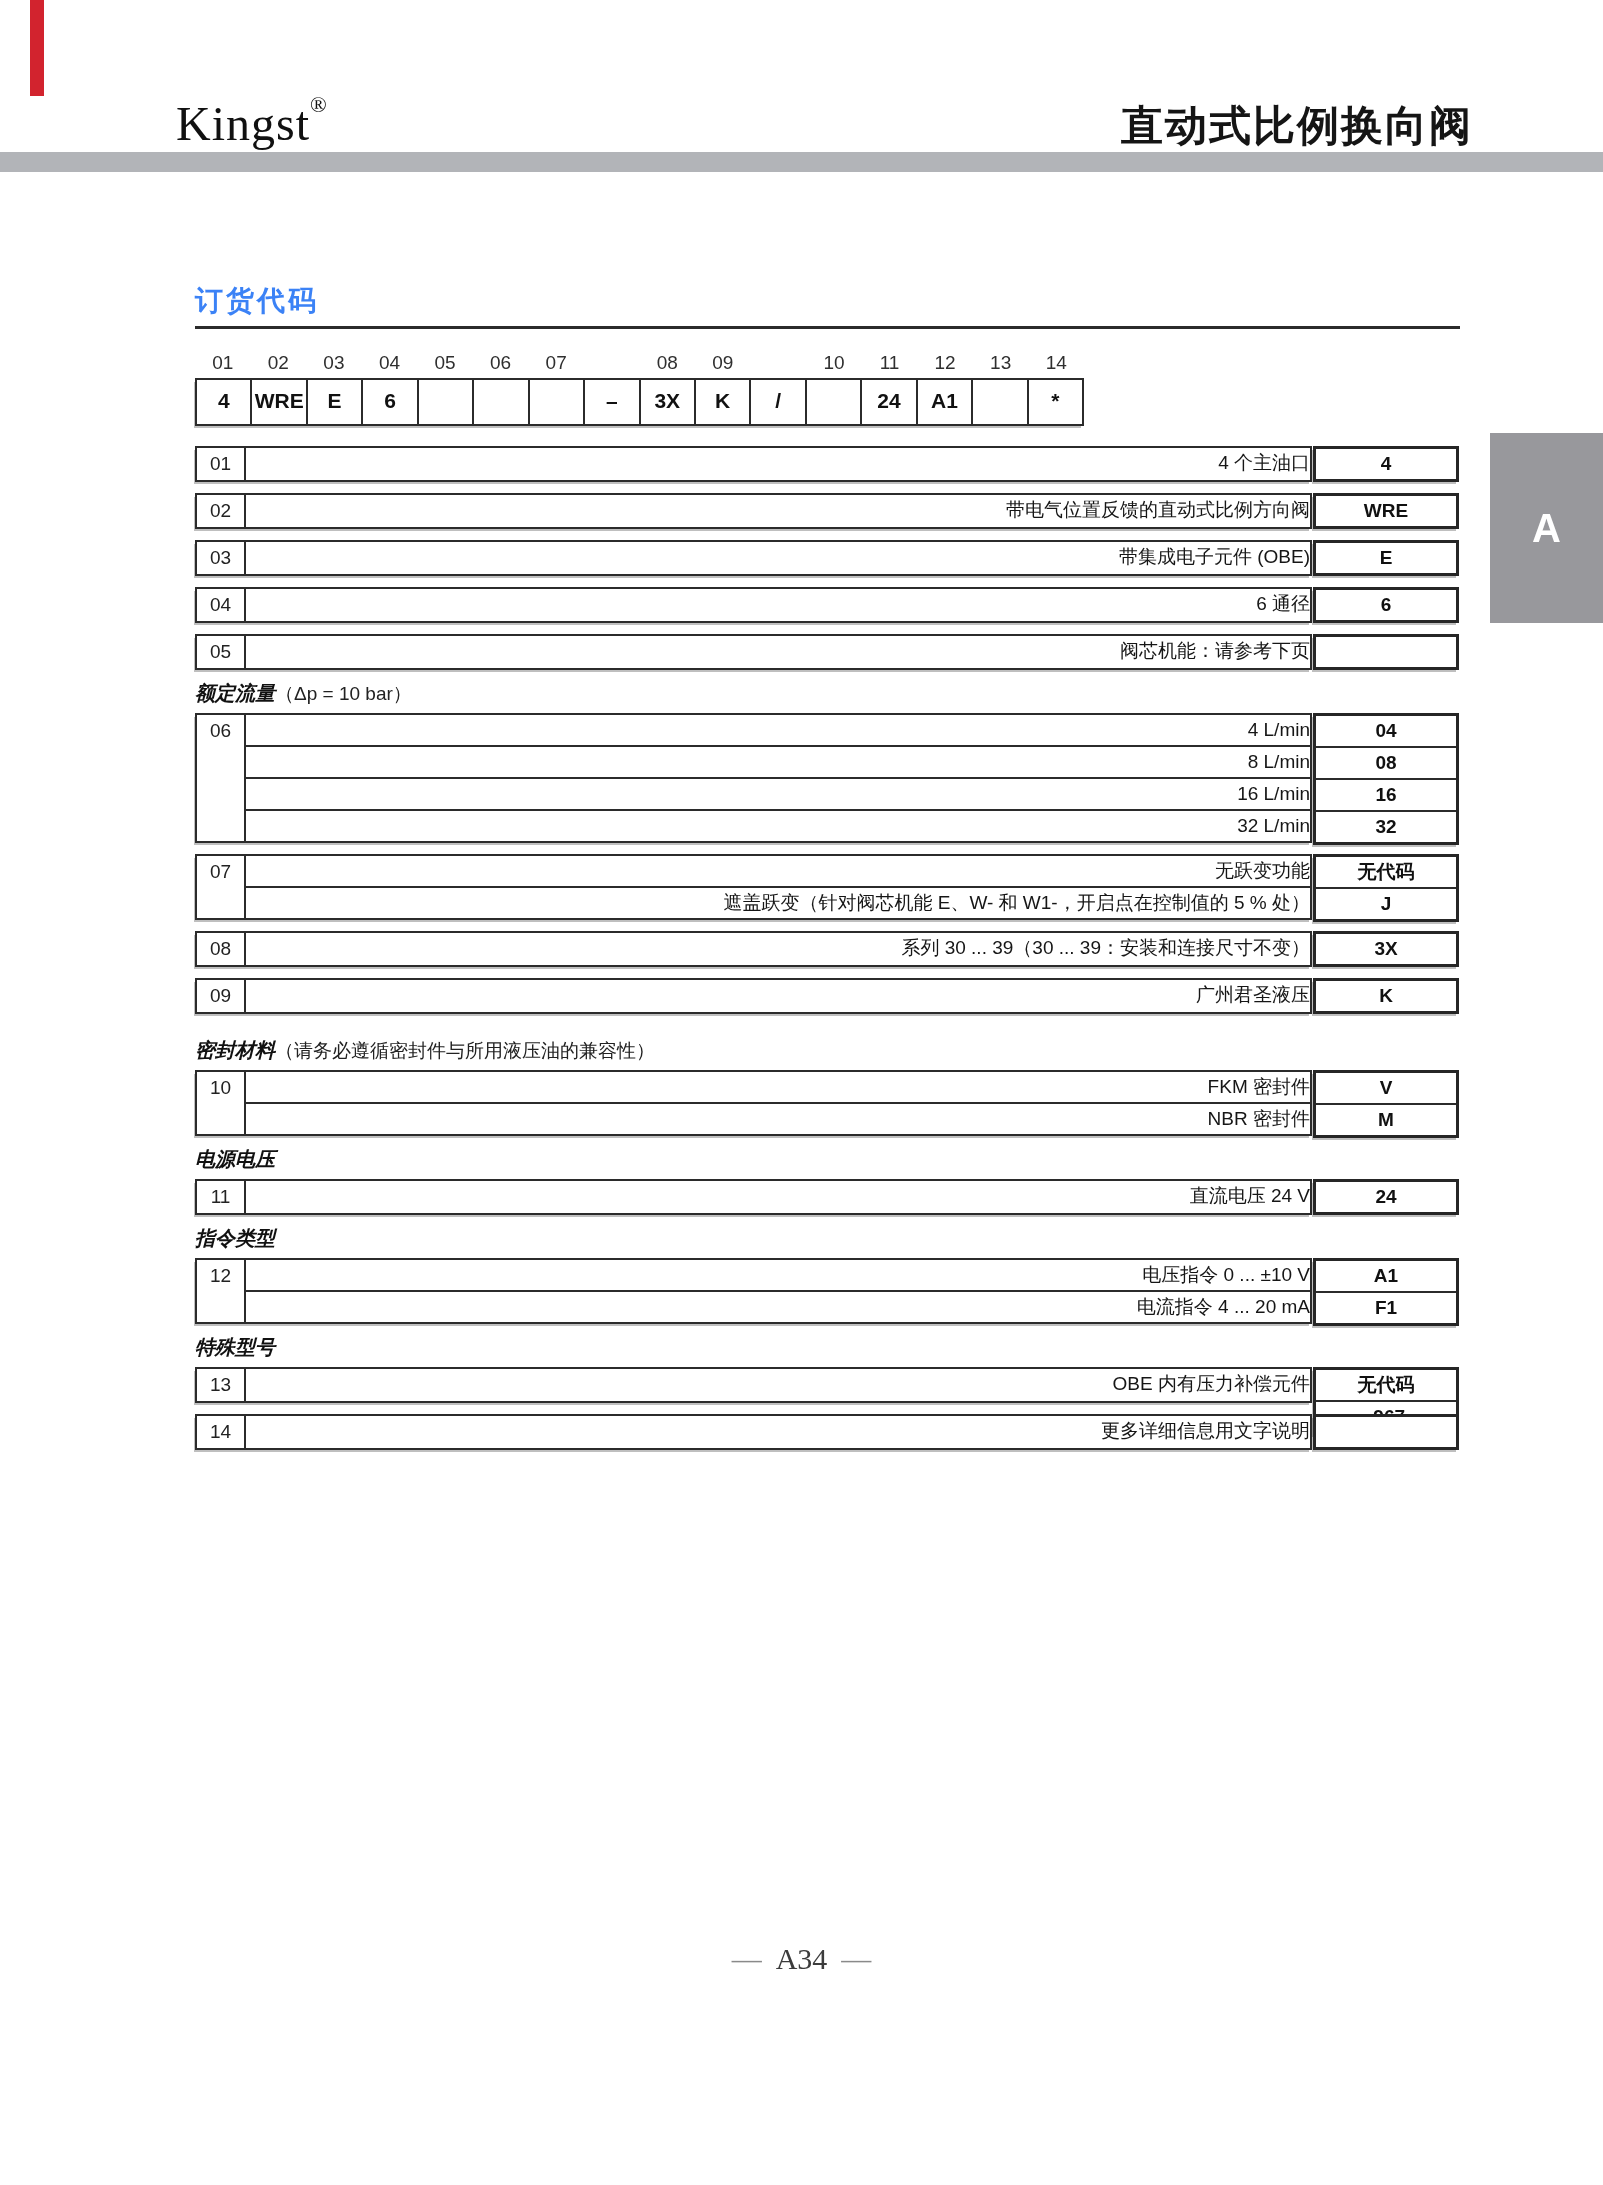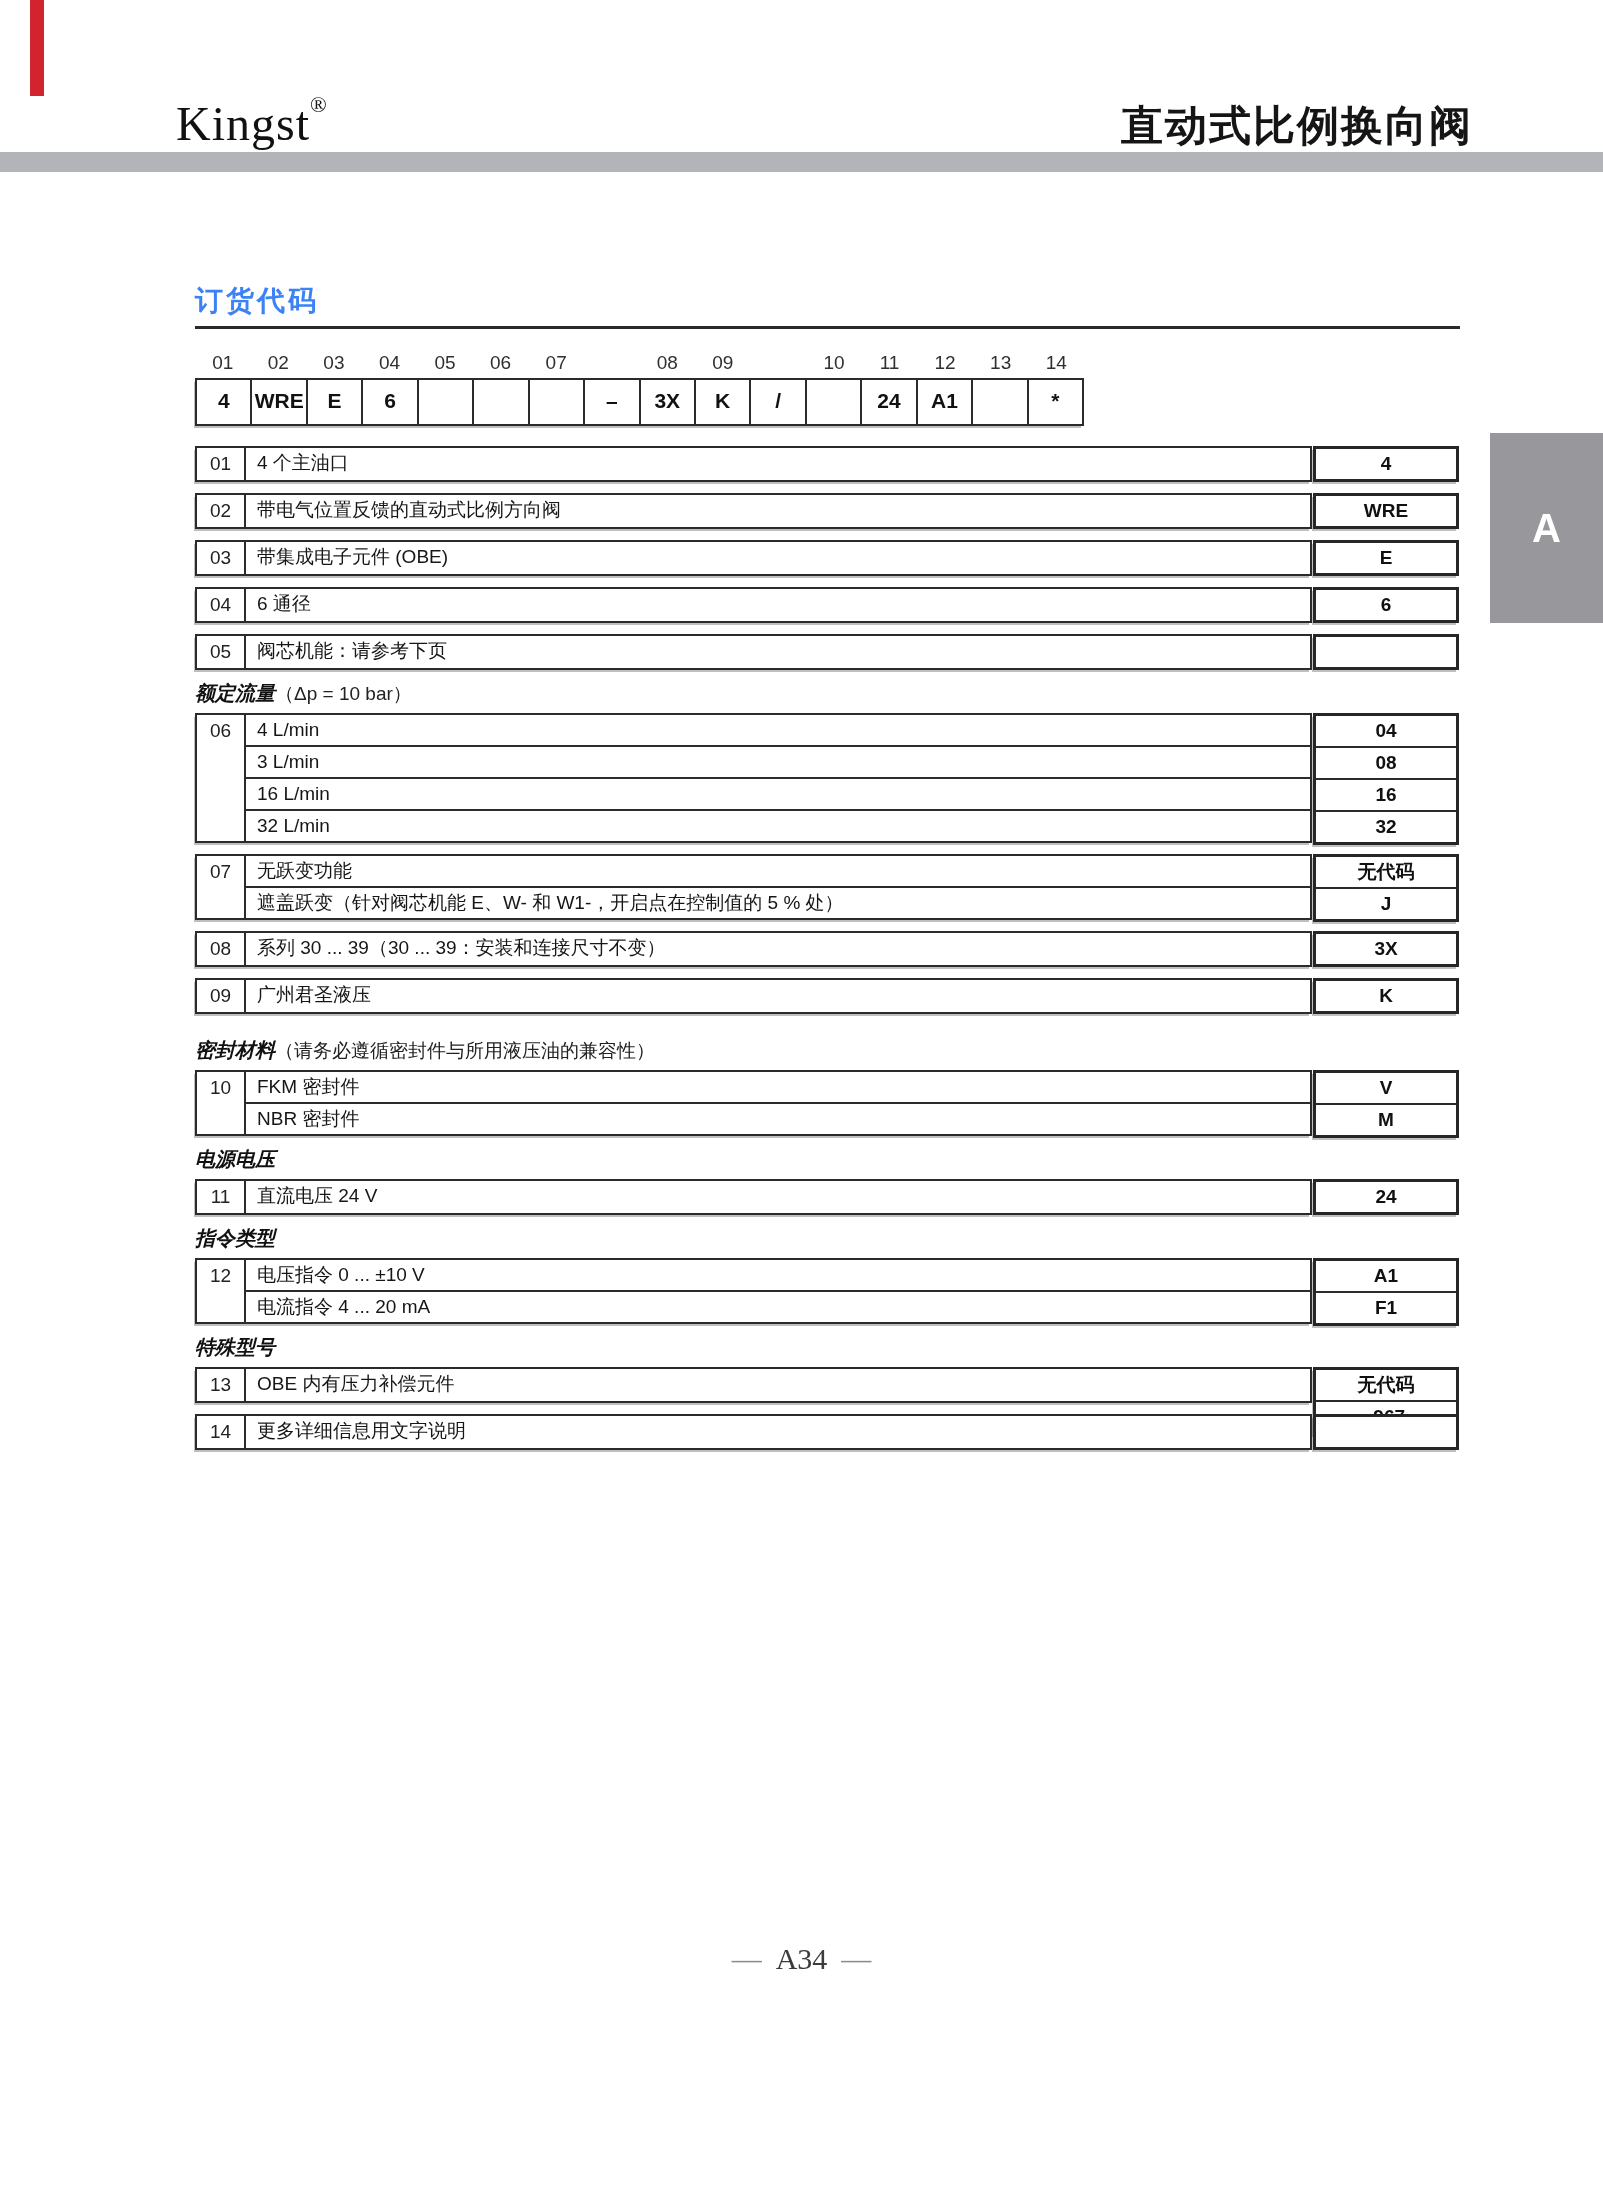--- a/index.html
+++ b/index.html
@@ -42,21 +42,21 @@
   .blocks{position:absolute;left:195px;top:446px;width:1265px;}
   .sec-header{margin:0 0 7px 0;font-size:20px;color:#111;line-height:24px;font-weight:normal;}
   .sec-header b{font-weight:bold;font-style:italic;}
   .sec-header .rest{font-size:19px;color:#222;}
   .sec-header.gap-lg{margin-top:24px;}
   .block{position:relative;width:1264px;margin-bottom:11px;}
   .block-main{display:flex;width:1117px;border:2px solid #2b2b2b;background:#fff;
               box-shadow:-2px 3px 0 -1px rgba(0,0,0,.25);box-sizing:border-box;}
   .no-cell{width:47px;flex:0 0 47px;border-right:2px solid #2b2b2b;text-align:center;
            font-size:19px;color:#222;line-height:32px;}
-  .rows{flex:1 1 auto;min-width:0;}
+  .rows{flex:1 1 auto;min-width:0;text-align:right;}
   .row{height:30px;line-height:30px;padding-left:11px;font-size:19px;color:#161616;
        white-space:nowrap;overflow:hidden;}
   .row + .row{border-top:2px solid #2b2b2b;}
   .row.bold{font-weight:normal;}
   .codes{position:absolute;top:0;left:1118px;width:146px;border:3px solid #262626;background:#fff;
          box-sizing:border-box;box-shadow:-2px 3px 0 -1px rgba(0,0,0,.25);}
   .code{height:30px;line-height:30px;text-align:center;font-size:19px;font-weight:bold;color:#111;}
   .code + .code{border-top:2px solid #2b2b2b;}
 
   
@@ -193,21 +193,21 @@
           </div>
     </div>
   </div>
       <div>
     <h3 class="sec-header"><b>额定流量</b><span class="rest">（Δp = 10 bar）</span></h3>
     <div class="block">
       <div class="block-main">
         <div class="no-cell">06</div>
         <div class="rows">
               <div class="row">4 L/min</div>
-              <div class="row">3 L/min</div>
+              <div class="row">8 L/min</div>
               <div class="row">16 L/min</div>
               <div class="row">32 L/min</div>
             </div>
       </div>
       <div class="codes">
             <div class="code">04</div>
             <div class="code">08</div>
             <div class="code">16</div>
             <div class="code">32</div>
           </div>

